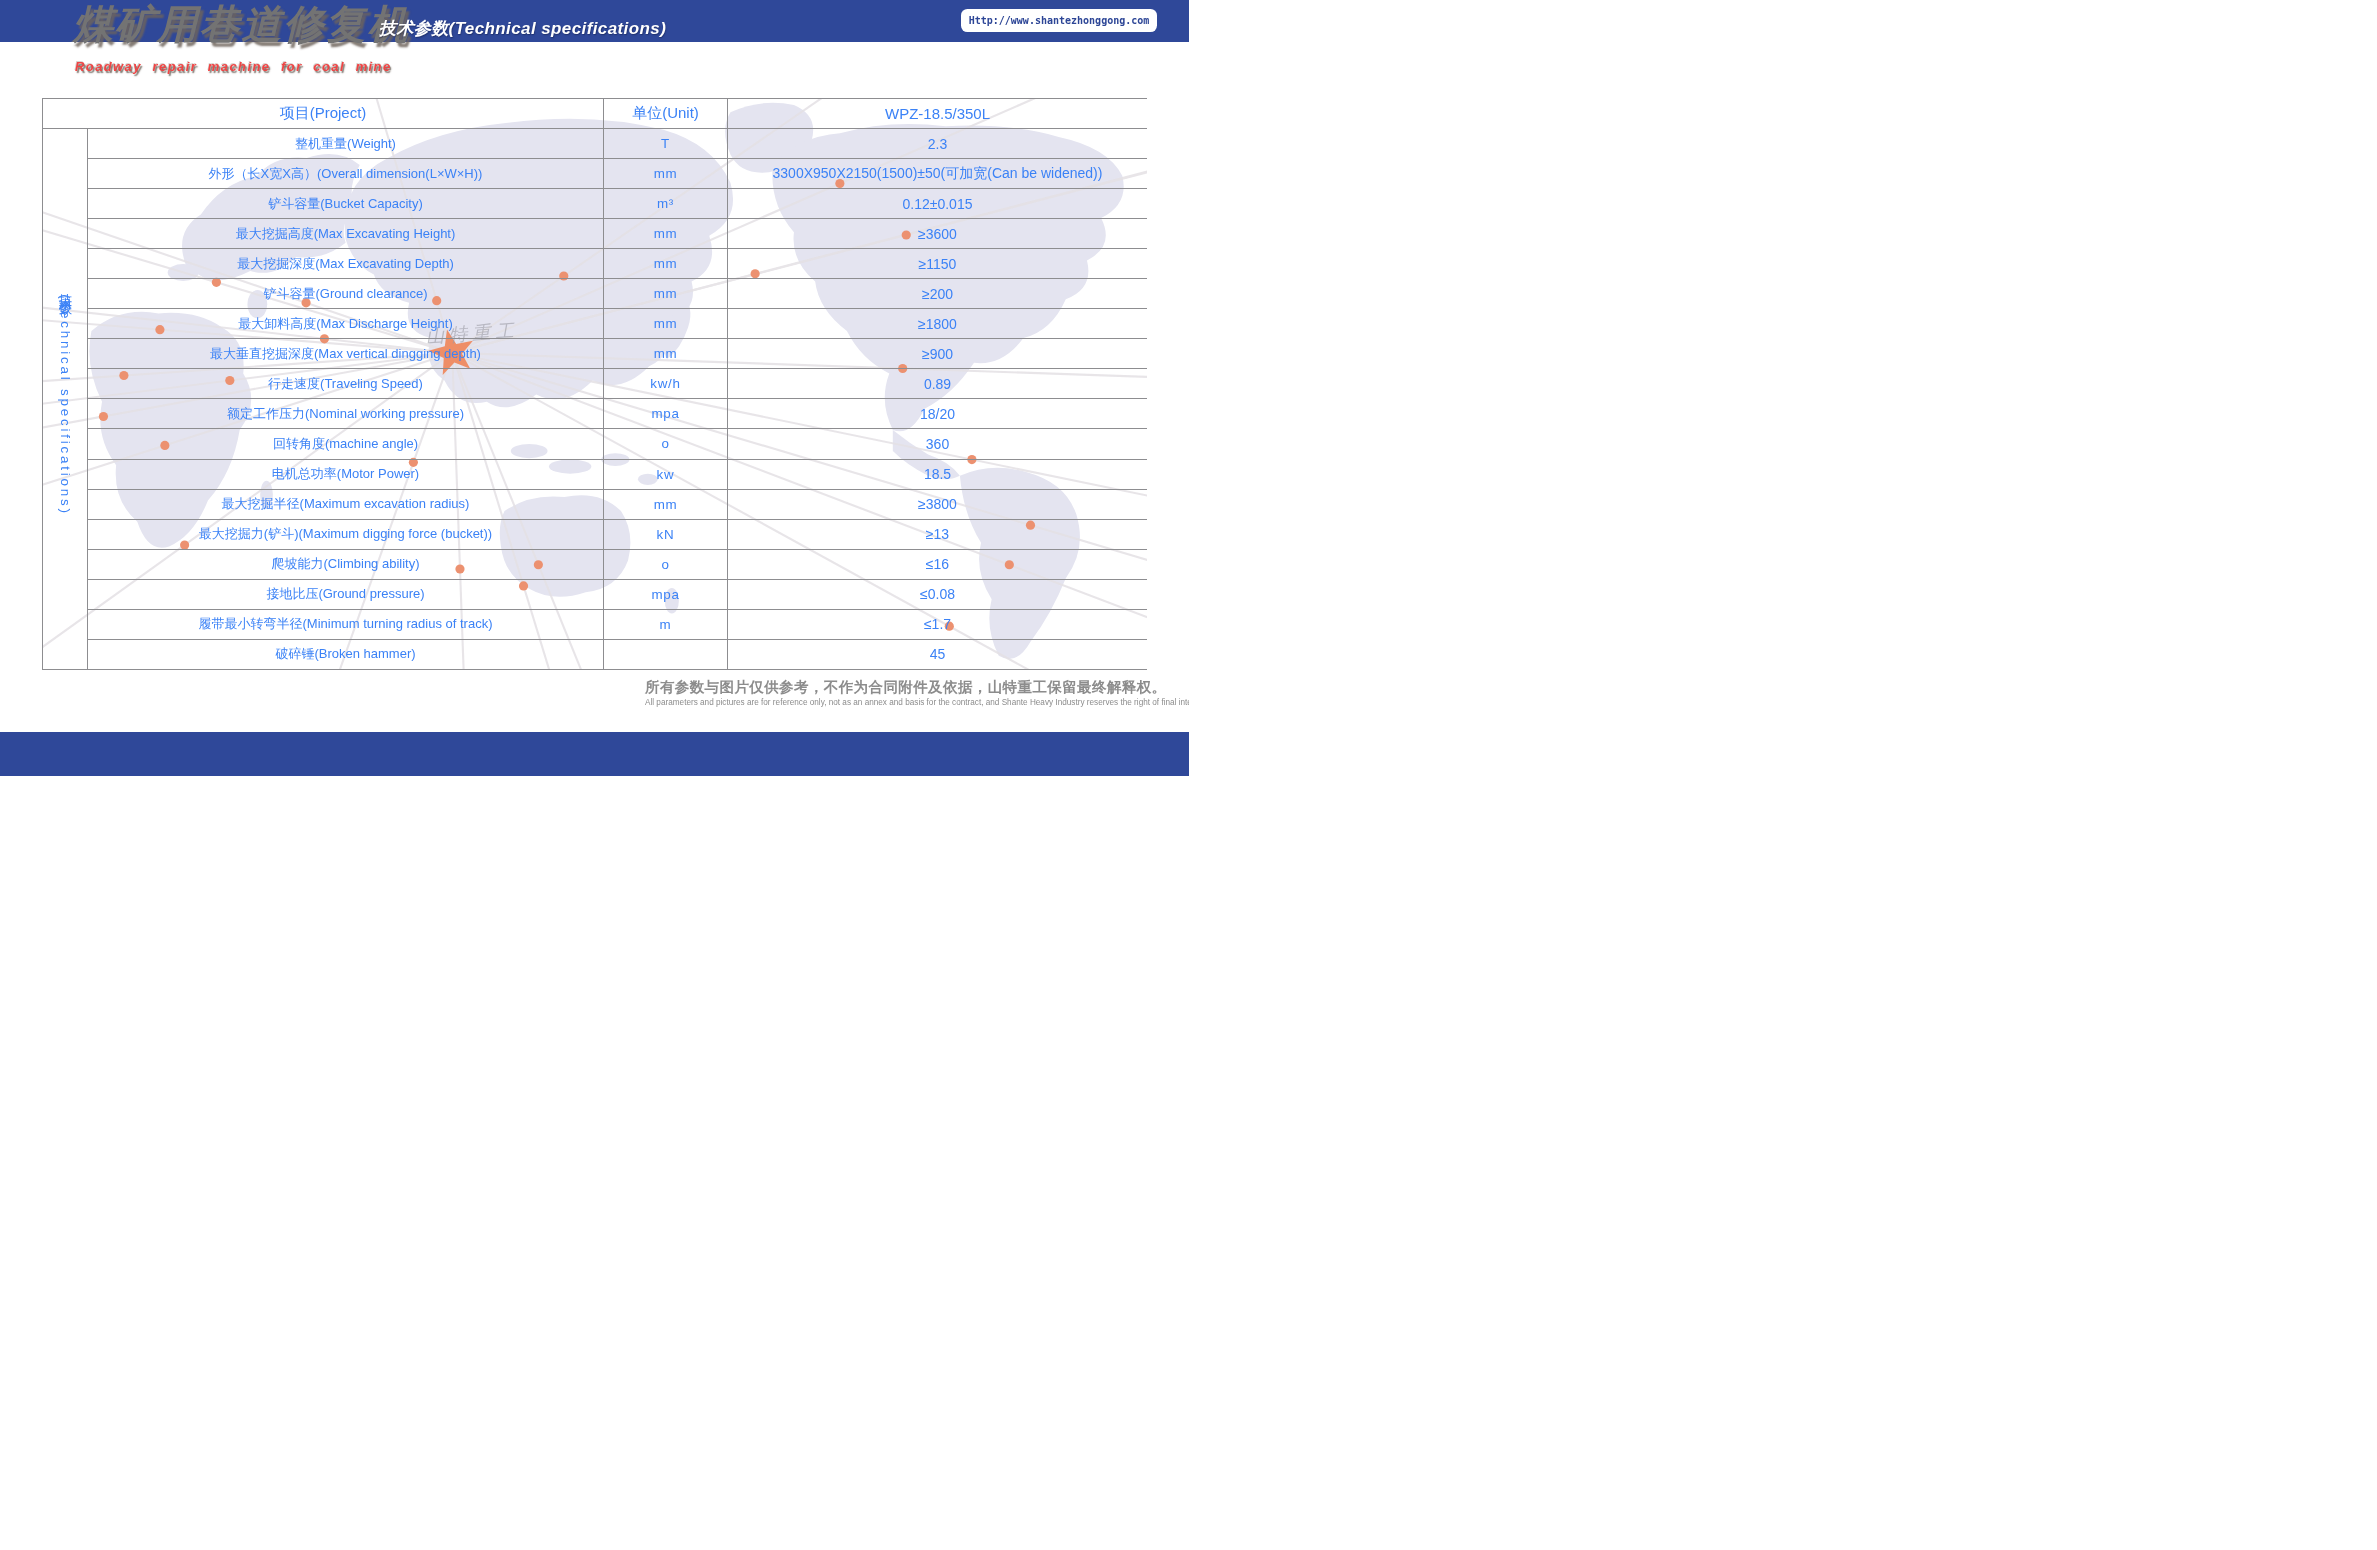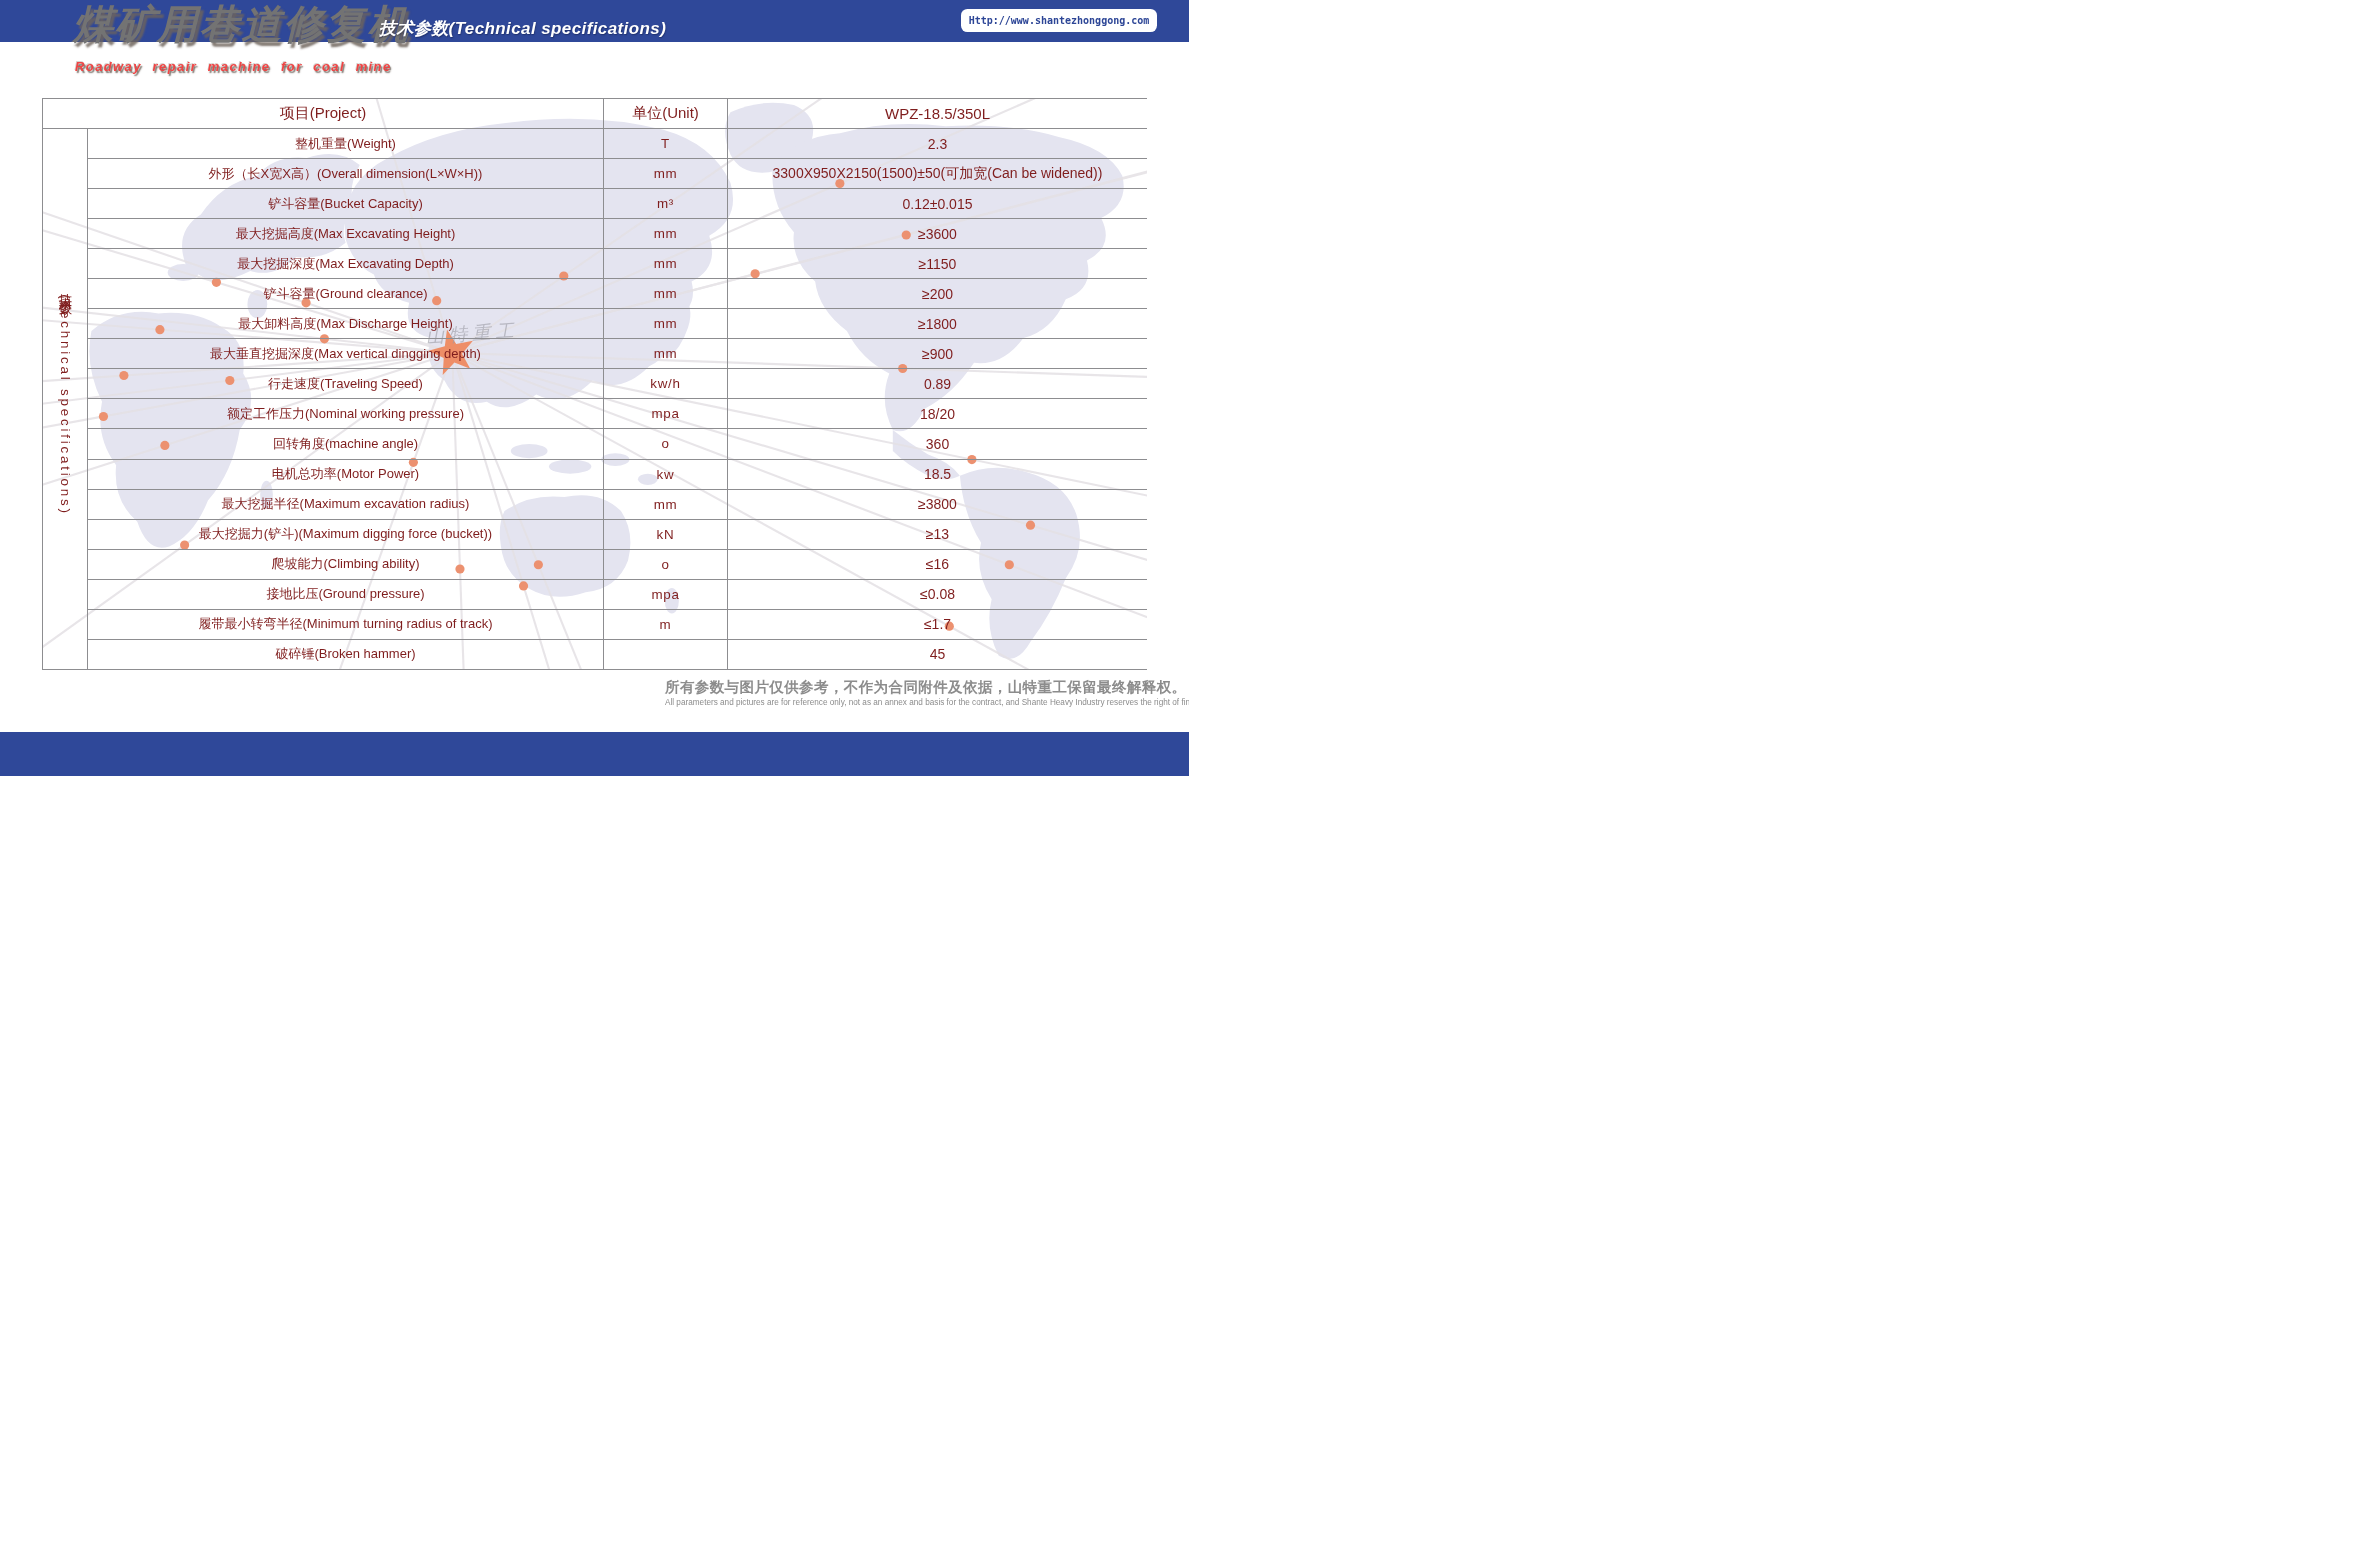--- a/index.html
+++ b/index.html
@@ -34,33 +34,33 @@
   }
   
   .table-wrap{position:absolute;left:42px;top:98px;width:1105px;height:572px;overflow:hidden;}
   .table-wrap svg{position:absolute;left:0;top:0;z-index:0;}
   table.spec{
     position:absolute;left:0;top:0;z-index:1;border-collapse:collapse;table-layout:fixed;
     width:1105px;height:572px;
   }
   table.spec th,table.spec td{
     border:1.4px solid #8d8d90;text-align:center;vertical-align:middle;
-    color:#7f1d1d;background:transparent;padding:0 2.8px;overflow:hidden;
+    color:#3b82f6;background:transparent;padding:0 2.8px;overflow:hidden;
   }
   table.spec thead tr{height:30px;}
   table.spec th{font-weight:normal;font-size:15px;}
   td.c-label{font-size:13px;}
   td.c-unit{font-size:13.4px;letter-spacing:0.7px;}
   td.c-value{font-size:14px;}
   td.side-cell{
     writing-mode:vertical-rl;text-orientation:mixed;font-size:13.4px;letter-spacing:2.8px;
     width:45px;padding:0;
   }
   
-  .footer{position:absolute;left:665px;top:678px;width:483px;text-align:center;z-index:2;}
+  .footer{position:absolute;left:645px;top:678px;width:483px;text-align:center;z-index:2;}
   .footer .cn{font-size:14.5px;font-weight:bold;color:#8c8c8c;letter-spacing:0.4px;white-space:nowrap;}
   .footer .en{font-size:8.2px;color:#8c8c8c;margin-top:1.4px;white-space:nowrap;}
   .bottom-bar{position:absolute;left:0;top:732px;width:100%;height:44px;background:#2f4899;}
 </style>
 </head>
 <body>
 
 <div id="page">
 
   <div class="top-band"></div>

